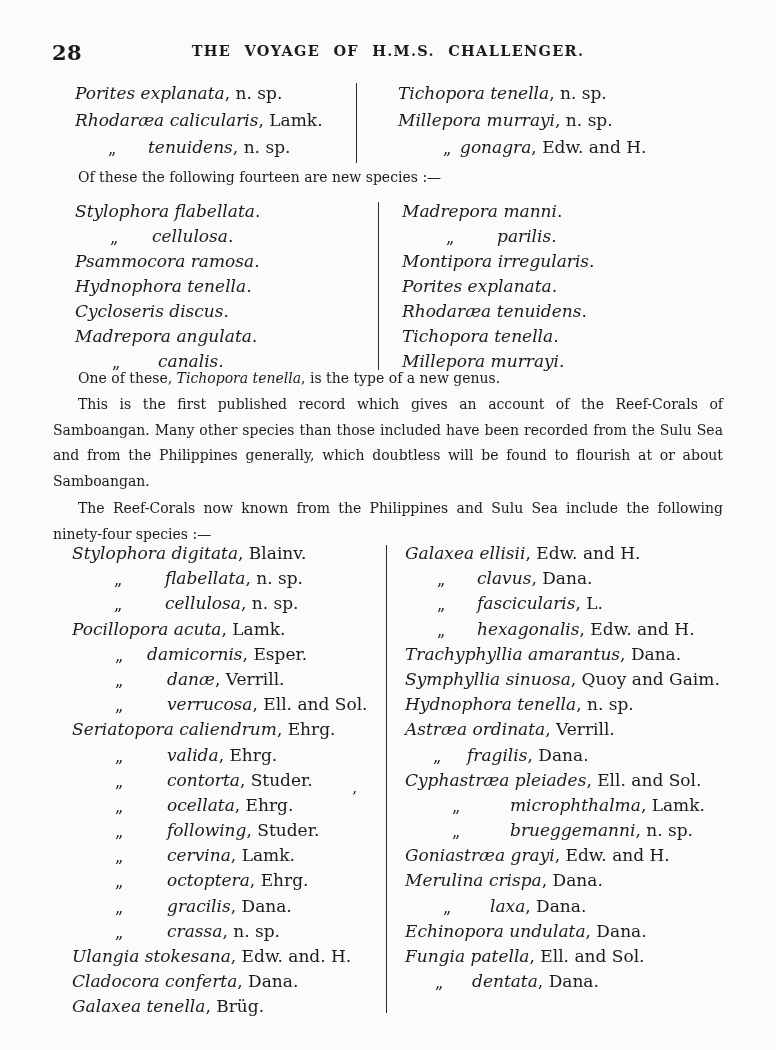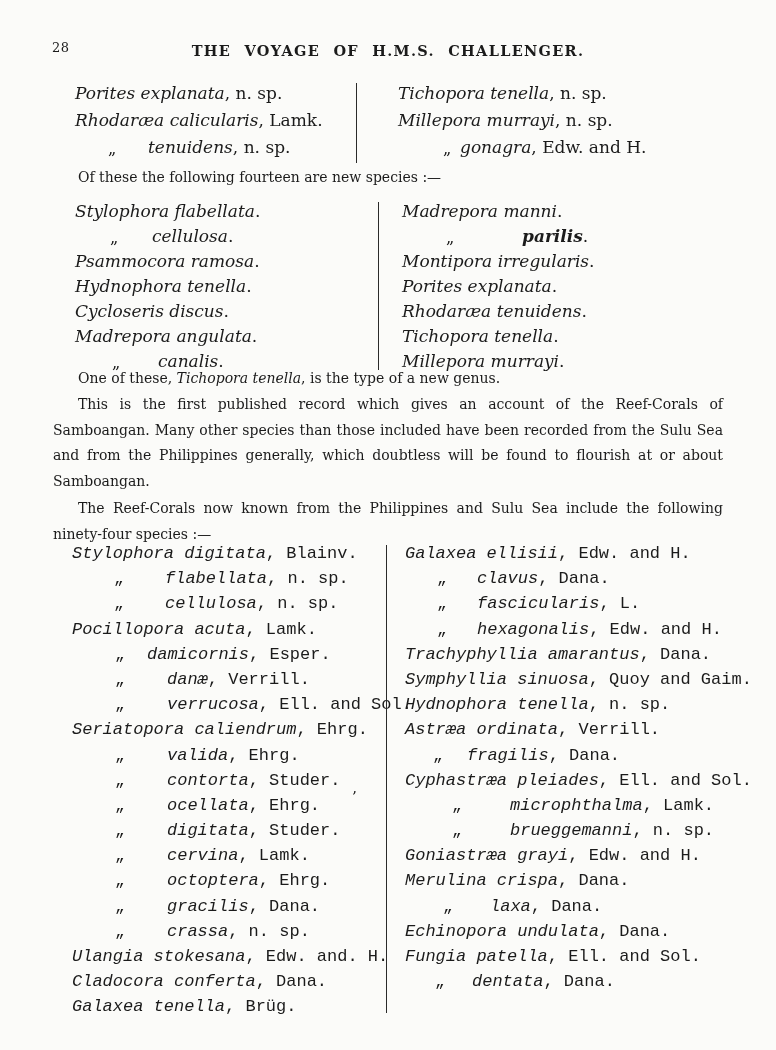--- a/index.html
+++ b/index.html
@@ -9,21 +9,21 @@
     background:#fbfbf9;
     font-family:"DejaVu Serif", serif;
     color:#1b1b1b;
     overflow:hidden;
   }
   .page{position:relative;width:776px;height:1050px;}
 
   
   .pagenum{
     position:absolute;left:52px;top:40px;
-    font-size:13px;font-weight:normal;letter-spacing:.5px;text-align:center;
+    font-size:21px;font-weight:bold;letter-spacing:.5px;text-align:center;
   }
   .running-title{
     position:absolute;left:0;top:42px;width:776px;
     text-align:center;
     font-size:14.5px;font-weight:bold;
     letter-spacing:1.3px;word-spacing:7px;
   }
 
   
   .list{position:absolute;left:0;width:776px;}
@@ -41,21 +41,21 @@
   .list-top .col-right{left:398px;}
   .list-top .divider{left:356px;top:3px;height:80px;}
 
   .list-fourteen{top:199px;height:176px;}
   .list-fourteen .row{line-height:25px;height:25px;}
   .list-fourteen .col-left{left:75px;}
   .list-fourteen .col-right{left:402px;}
   .list-fourteen .divider{left:378px;top:3px;height:168px;}
 
   .list-ninetyfour{top:541px;height:482px;}
-  .list-ninetyfour .row{line-height:25.2px;height:25.2px;font-family:Liberation Mono, monospace;}
+  .list-ninetyfour .row{line-height:25.2px;height:25.2px;}
   .list-ninetyfour .col-left{left:72px;}
   .list-ninetyfour .col-right{left:405px;}
   .list-ninetyfour .divider{left:386px;top:4px;height:468px;}
 
   
   .para{
     position:absolute;left:53px;width:670px;
     font-size:14px;line-height:25.8px;
     text-align:justify;margin:0;
   }
@@ -103,21 +103,21 @@
         <div class="row"><span class="ditto" style="left: 35px;">„</span><span class="epithet" style="margin-left: 77px;">cellulosa</span><span class="auth">.</span></div>
         <div class="row"><span class="genus">Psammocora ramosa</span><span class="auth">.</span></div>
         <div class="row"><span class="genus">Hydnophora tenella</span><span class="auth">.</span></div>
         <div class="row"><span class="genus">Cycloseris discus</span><span class="auth">.</span></div>
         <div class="row"><span class="genus">Madrepora angulata</span><span class="auth">.</span></div>
         <div class="row"><span class="ditto" style="left: 37px;">„</span><span class="epithet" style="margin-left: 83px;">canalis</span><span class="auth">.</span></div>
       </div>
     <div class="divider"></div>
     <div class="col col-right">
         <div class="row"><span class="genus">Madrepora manni</span><span class="auth">.</span></div>
-        <div class="row"><span class="ditto" style="left: 44px;">„</span><span class="epithet" style="margin-left: 120px; font-weight: bold;">parilis</span><span class="auth">.</span></div>
+        <div class="row"><span class="ditto" style="left: 44px;">„</span><span class="epithet" style="margin-left: 95px;">parilis</span><span class="auth">.</span></div>
         <div class="row"><span class="genus">Montipora irregularis</span><span class="auth">.</span></div>
         <div class="row"><span class="genus">Porites explanata</span><span class="auth">.</span></div>
         <div class="row"><span class="genus">Rhodaræa tenuidens</span><span class="auth">.</span></div>
         <div class="row"><span class="genus">Tichopora tenella</span><span class="auth">.</span></div>
         <div class="row"><span class="genus">Millepora murrayi</span><span class="auth">.</span></div>
       </div>
   </div>
 
   <div class="para para-body">
     <p><span>One of these, </span><i>Tichopora tenella</i><span>, is the type of a new genus.</span></p>
@@ -134,21 +134,21 @@
         <div class="row"><span class="ditto" style="left: 42px;">„</span><span class="epithet" style="margin-left: 93px;">flabellata</span><span class="auth">, n. sp.</span></div>
         <div class="row"><span class="ditto" style="left: 42px;">„</span><span class="epithet" style="margin-left: 93px;">cellulosa</span><span class="auth">, n. sp.</span></div>
         <div class="row"><span class="genus">Pocillopora acuta</span><span class="auth">, Lamk.</span></div>
         <div class="row"><span class="ditto" style="left: 43px;">„</span><span class="epithet" style="margin-left: 75px; text-align: right;">damicornis</span><span class="auth">, Esper.</span></div>
         <div class="row"><span class="ditto" style="left: 43px;">„</span><span class="epithet" style="margin-left: 95px;">danæ</span><span class="auth">, Verrill.</span></div>
         <div class="row"><span class="ditto" style="left: 43px;">„</span><span class="epithet" style="margin-left: 95px;">verrucosa</span><span class="auth">, Ell. and Sol.</span></div>
         <div class="row"><span class="genus">Seriatopora caliendrum</span><span class="auth">, Ehrg.</span></div>
         <div class="row"><span class="ditto" style="left: 43px;">„</span><span class="epithet" style="margin-left: 95px;">valida</span><span class="auth">, Ehrg.</span></div>
         <div class="row"><span class="ditto" style="left: 43px;">„</span><span class="epithet" style="margin-left: 95px;">contorta</span><span class="auth">, Studer.</span></div>
         <div class="row"><span class="ditto" style="left: 43px;">„</span><span class="epithet" style="margin-left: 95px;">ocellata</span><span class="auth">, Ehrg.</span></div>
-        <div class="row"><span class="ditto" style="left: 43px;">„</span><span class="epithet" style="margin-left: 95px;">digitata</span><span class="auth">, Studer.</span></div>
+        <div class="row"><span class="ditto" style="left: 43px;">„</span><span class="epithet" style="margin-left: 95px;">following</span><span class="auth">, Studer.</span></div>
         <div class="row"><span class="ditto" style="left: 43px;">„</span><span class="epithet" style="margin-left: 95px;">cervina</span><span class="auth">, Lamk.</span></div>
         <div class="row"><span class="ditto" style="left: 43px;">„</span><span class="epithet" style="margin-left: 95px;">octoptera</span><span class="auth">, Ehrg.</span></div>
         <div class="row"><span class="ditto" style="left: 43px;">„</span><span class="epithet" style="margin-left: 95px;">gracilis</span><span class="auth">, Dana.</span></div>
         <div class="row"><span class="ditto" style="left: 43px;">„</span><span class="epithet" style="margin-left: 95px;">crassa</span><span class="auth">, n. sp.</span></div>
         <div class="row"><span class="genus">Ulangia stokesana</span><span class="auth">, Edw. and. H.</span></div>
         <div class="row"><span class="genus">Cladocora conferta</span><span class="auth">, Dana.</span></div>
         <div class="row"><span class="genus">Galaxea tenella</span><span class="auth">, Brüg.</span></div>
       </div>
     <div class="divider"></div>
     <div class="col col-right">

